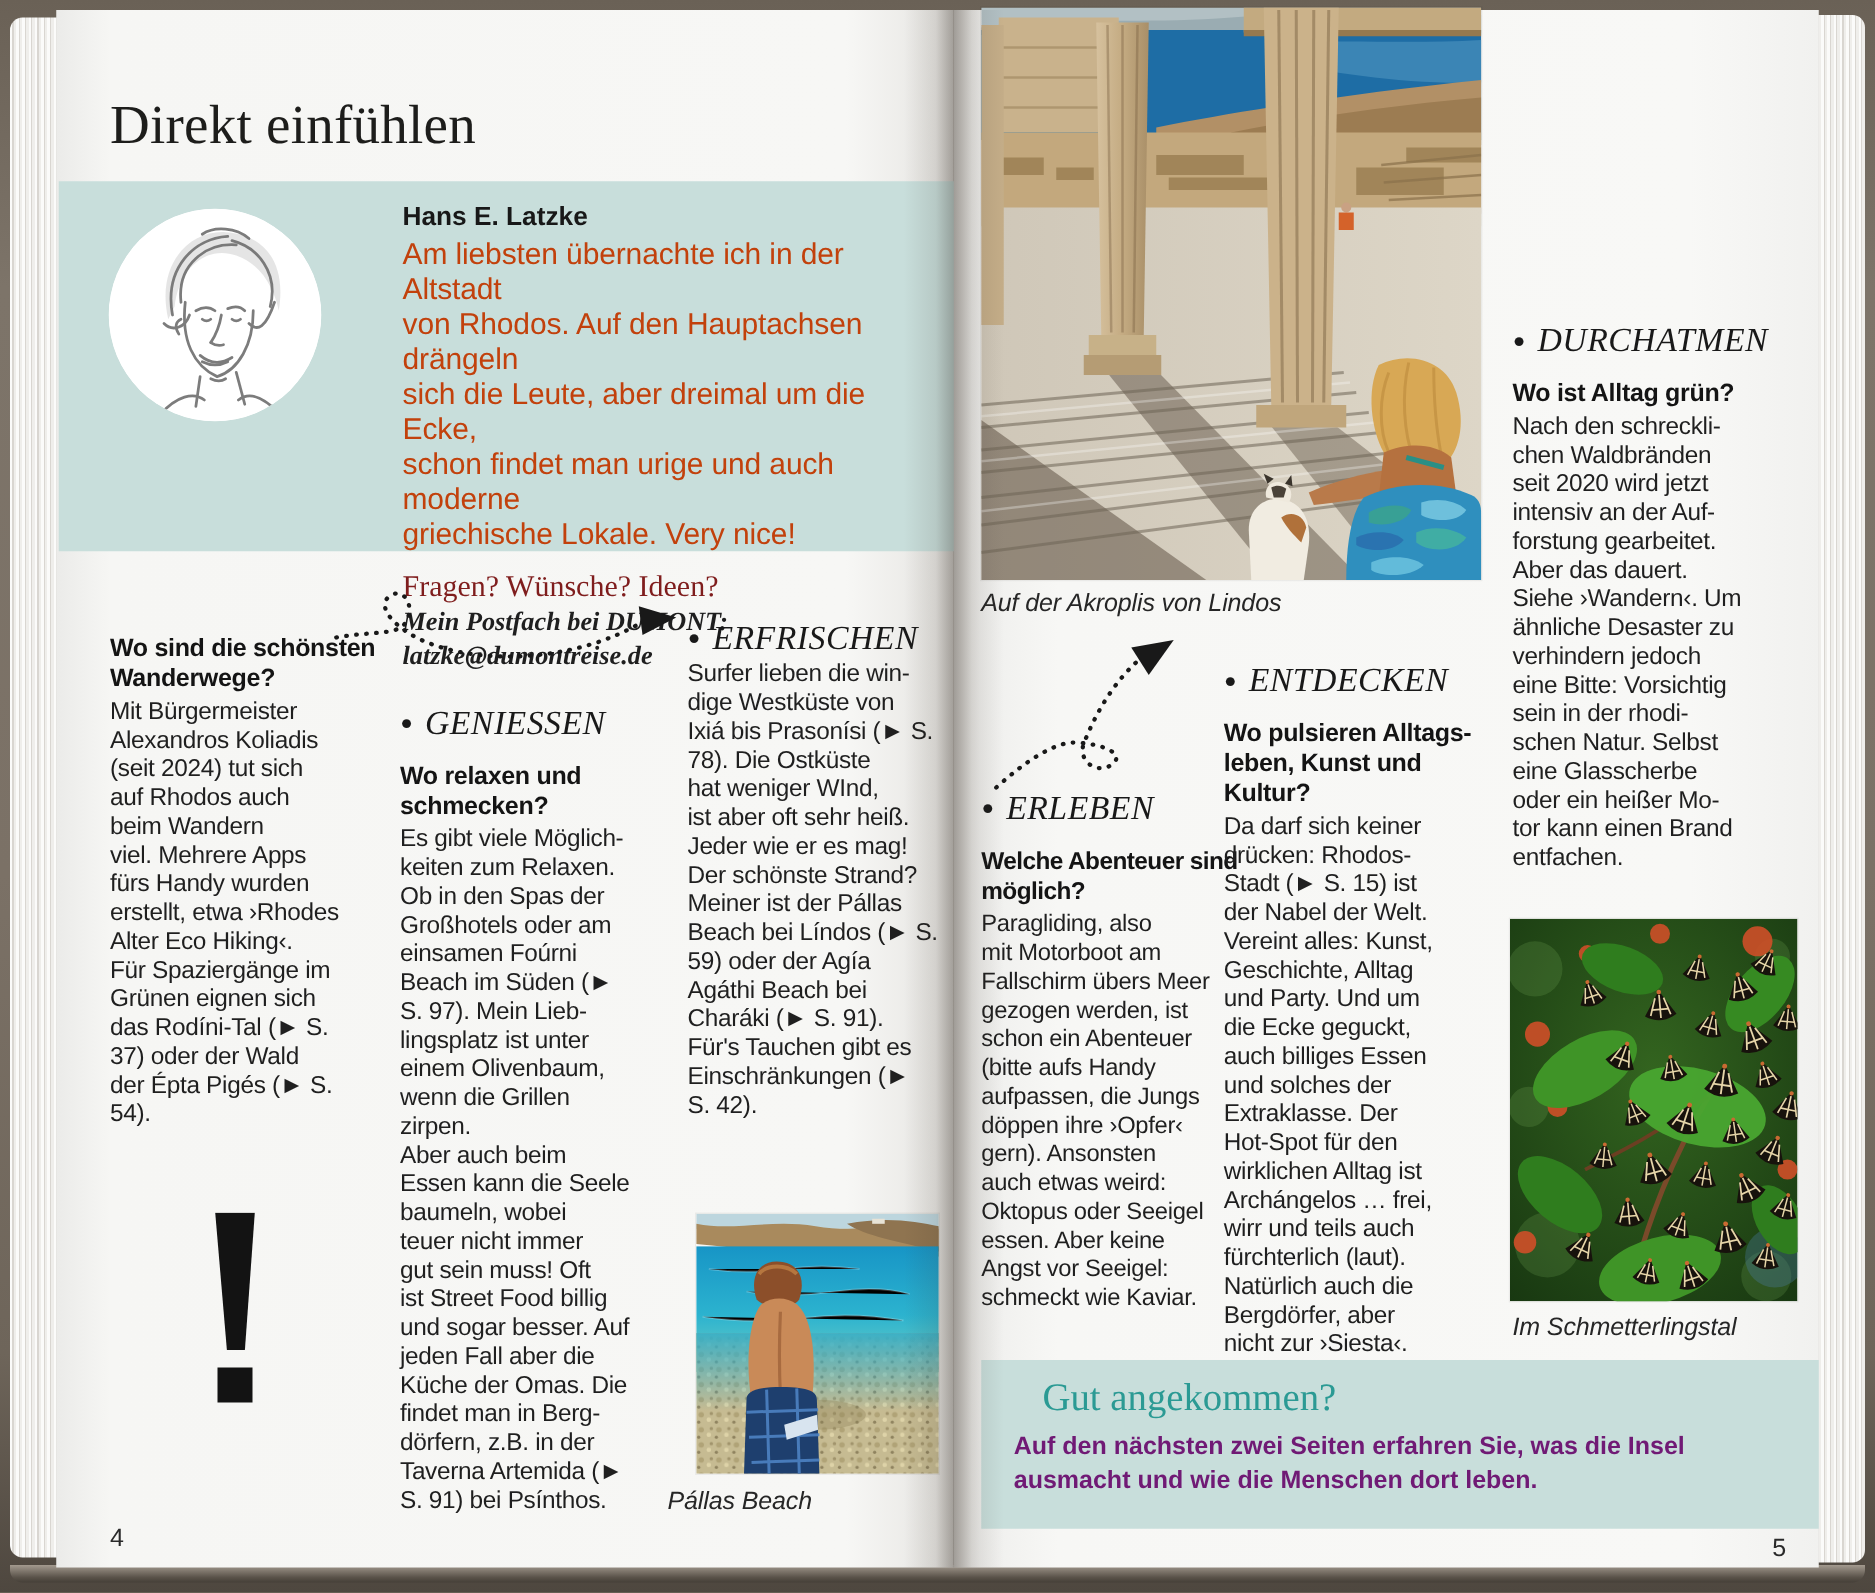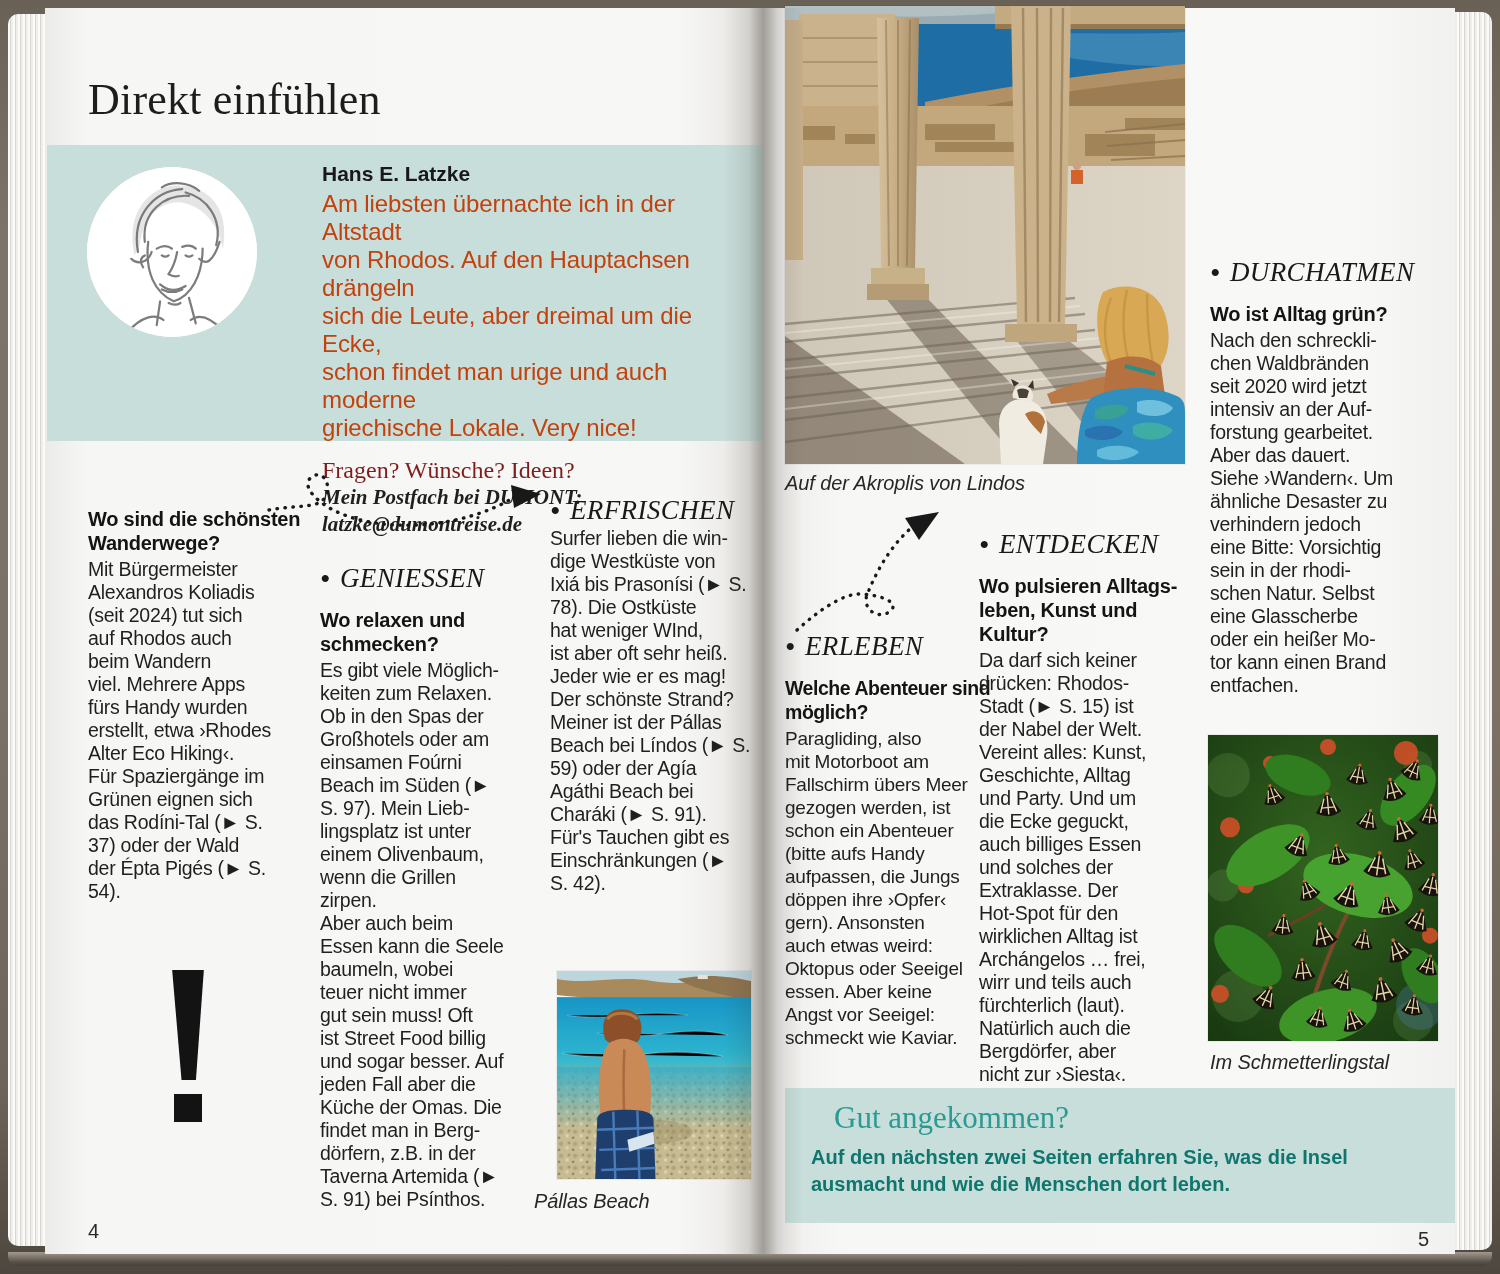--- a/index.html
+++ b/index.html
@@ -56,21 +56,21 @@
   .beach-caption{left:489px;top:1182px;}
   .acro-photo{left:22px;top:-2px;width:400px;height:458px;}
   .acro-caption{left:22px;top:464px;}
   .butterfly-photo{left:445px;top:727px;width:230px;height:306px;}
   .butterfly-caption{left:447px;top:1043px;}
   .arrow-svg{pointer-events:none;}
   .arrow1{left:218px;top:450px;width:290px;height:92px;}
   .arrow2{left:28px;top:490px;width:168px;height:138px;}
   .arrival-box{left:22px;top:1080px;width:670px;height:135px;background:#c8dedb;}
   .arrival-title{left:26px;top:12px;font-family:"Liberation Serif",serif;font-size:31px;color:#2b9a94;margin-left:23px;}
-  .arrival-text{left:26px;top:56px;width:620px;font-weight:700;font-size:20px;line-height:27px;white-space:pre-line;color:#0f766e;}
+  .arrival-text{left:26px;top:56px;width:620px;font-weight:700;font-size:20px;line-height:27px;white-space:pre-line;color:#701a75;}
   .pnum{font-size:20px;color:#2a2a2a;}
   .lp-num{left:43px;top:1212px;}
   .rp-num{right:26px;top:1220px;}
 </style>
 </head>
 <body>
 
 <div class="scene">
   <div class="edge-stack left"></div>
   <div class="edge-stack right"></div>

